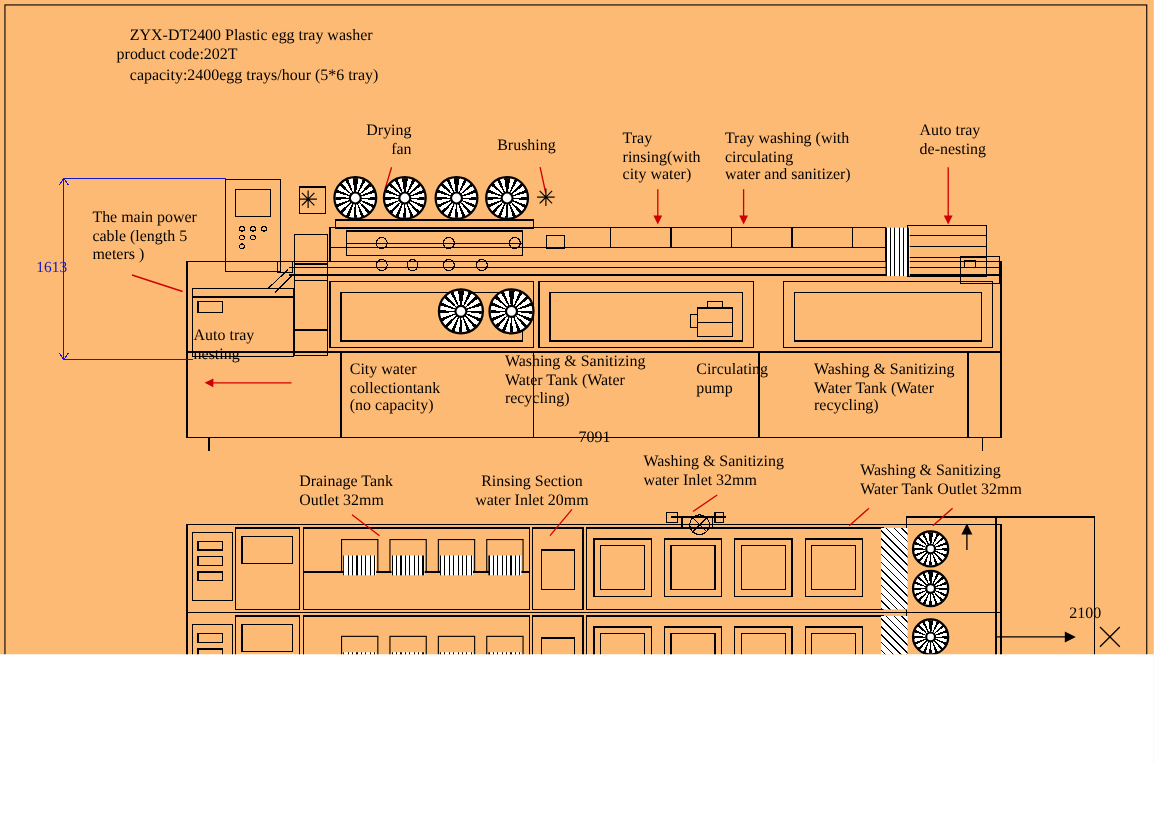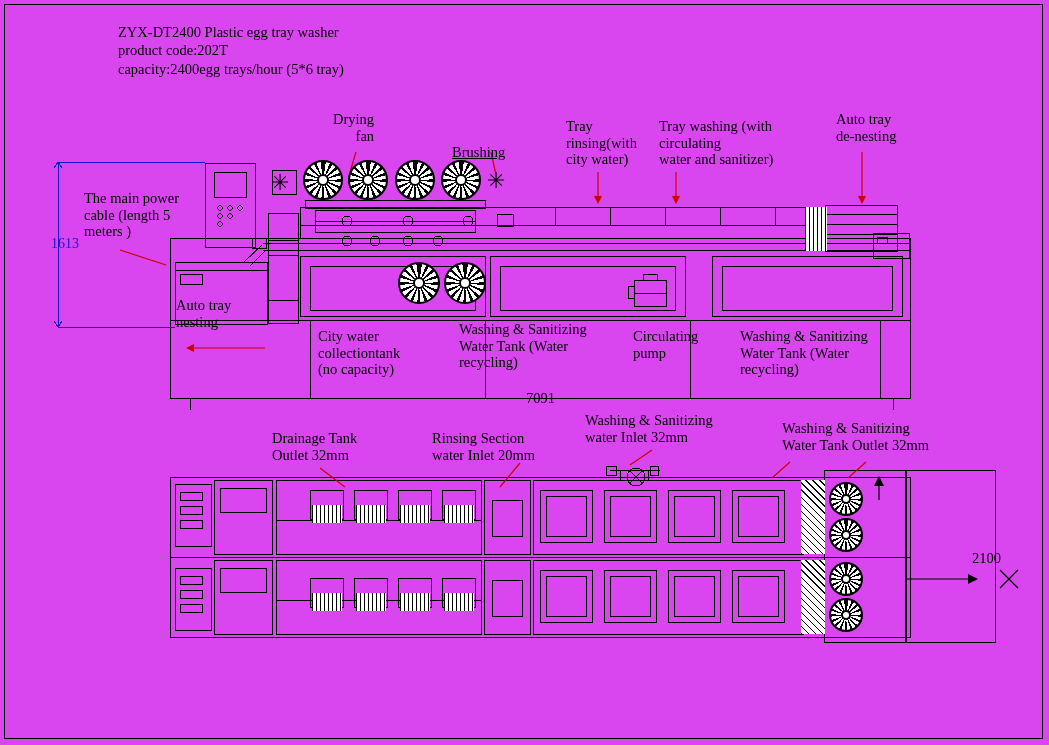--- a/index.html
+++ b/index.html
@@ -6,22 +6,22 @@
     margin: 0;
     padding: 0;
     background: #ffffff;
   }
   body {
     font-family: "Liberation Serif", serif;
   }
   #sheet {
     position: relative;
     width: 1049px;
-    height: 745px;
-    background: #d946ef;
+    height: 595px;
+    background: #fdba74;
     overflow: hidden;
   }
   .border-frame {
     position: absolute;
     left: 4px;
     top: 4px;
     width: 1039px;
     height: 735px;
     border: 1px solid #000;
     box-sizing: border-box;
@@ -30,21 +30,20 @@
     position: absolute;
     font-family: "Liberation Serif", serif;
     font-size: 14.5px;
     line-height: 16.5px;
     color: #000;
     white-space: pre-line;
   }
   .lbl.blue {
     color: #1418c8;
     font-size: 14px;
-    margin-left: 18px;
   }
   .rect {
     position: absolute;
     border: 1px solid #000;
     box-sizing: border-box;
   }
   .fan {
     position: absolute;
     border-radius: 50%;
     border: 2px solid #000;
@@ -124,21 +123,21 @@
   }
 </style>
 </head>
 <body>
 
 <div id="sheet">
 
   <div class="border-frame"></div>
 
   <div class="lbl" style="left:118px; top:24px;">ZYX-DT2400 Plastic egg tray washer</div>
-  <div class="lbl" style="left:118px; top:42px;">product code:202T</div>
+  <div class="lbl" style="left:106px; top:42px;">product code:202T</div>
   <div class="lbl" style="left:118px; top:61px;">capacity:2400egg trays/hour (5*6 tray)</div>
 
   <svg class="overlay" viewBox="0 0 1049 745">
     <g stroke="#000" fill="none" stroke-width="1" shape-rendering="crispEdges">
 
       <rect x="170" y="238" width="740" height="160"></rect>
       <line x1="170" y1="320" x2="910" y2="320"></line>
 
       <rect x="300" y="207" width="505" height="31"></rect>
       <line x1="300" y1="225" x2="805" y2="225"></line>
@@ -366,21 +365,21 @@
 
   <div class="arrowD" style="left:594px; top:196px;"></div>
   <div class="arrowD" style="left:672px; top:196px;"></div>
   <div class="arrowD" style="left:858px; top:196px;"></div>
   <div class="arrowL" style="left:186px; top:344px;"></div>
   <div class="arrowR-blk" style="left:968px; top:574px;"></div>
   <div class="arrowU-blk" style="left:874px; top:476px;"></div>
 
   <div class="lbl" style="left:333px; top:111px;text-align:right;">Drying
 fan</div>
-  <div class="lbl" style="left:452px; top:144px;text-decoration:underline;">Brushing</div>
+  <div class="lbl" style="left:452px; top:124px;">Brushing</div>
   <div class="lbl" style="left:566px; top:118px;">Tray
 rinsing(with
 city water)</div>
   <div class="lbl" style="left:659px; top:118px;">Tray washing (with
 circulating
 water and sanitizer)</div>
   <div class="lbl" style="left:836px; top:111px;">Auto tray
 de-nesting</div>
   <div class="lbl" style="left:84px; top:190px;">The main power
 cable (length 5
@@ -398,20 +397,20 @@
   <div class="lbl" style="left:740px; top:328px;">Washing &amp; Sanitizing
 Water Tank (Water
 recycling)</div>
 
   <div class="lbl blue" style="left:33px; top:236px;">1613</div>
   <div class="lbl" style="left:526px; top:390px;">7091</div>
   <div class="lbl" style="left:972px; top:550px;">2100</div>
 
   <div class="lbl" style="left:272px; top:430px;">Drainage Tank
 Outlet 32mm</div>
-  <div class="lbl" style="left:432px; top:430px;">Rinsing Section
+  <div class="lbl" style="left:432px; top:430px;text-align:center;">Rinsing Section
 water Inlet 20mm</div>
   <div class="lbl" style="left:585px; top:412px;">Washing &amp; Sanitizing
 water Inlet 32mm</div>
   <div class="lbl" style="left:782px; top:420px;">Washing &amp; Sanitizing
 Water Tank Outlet 32mm</div>
 
 </div>
 
 </body></html>

